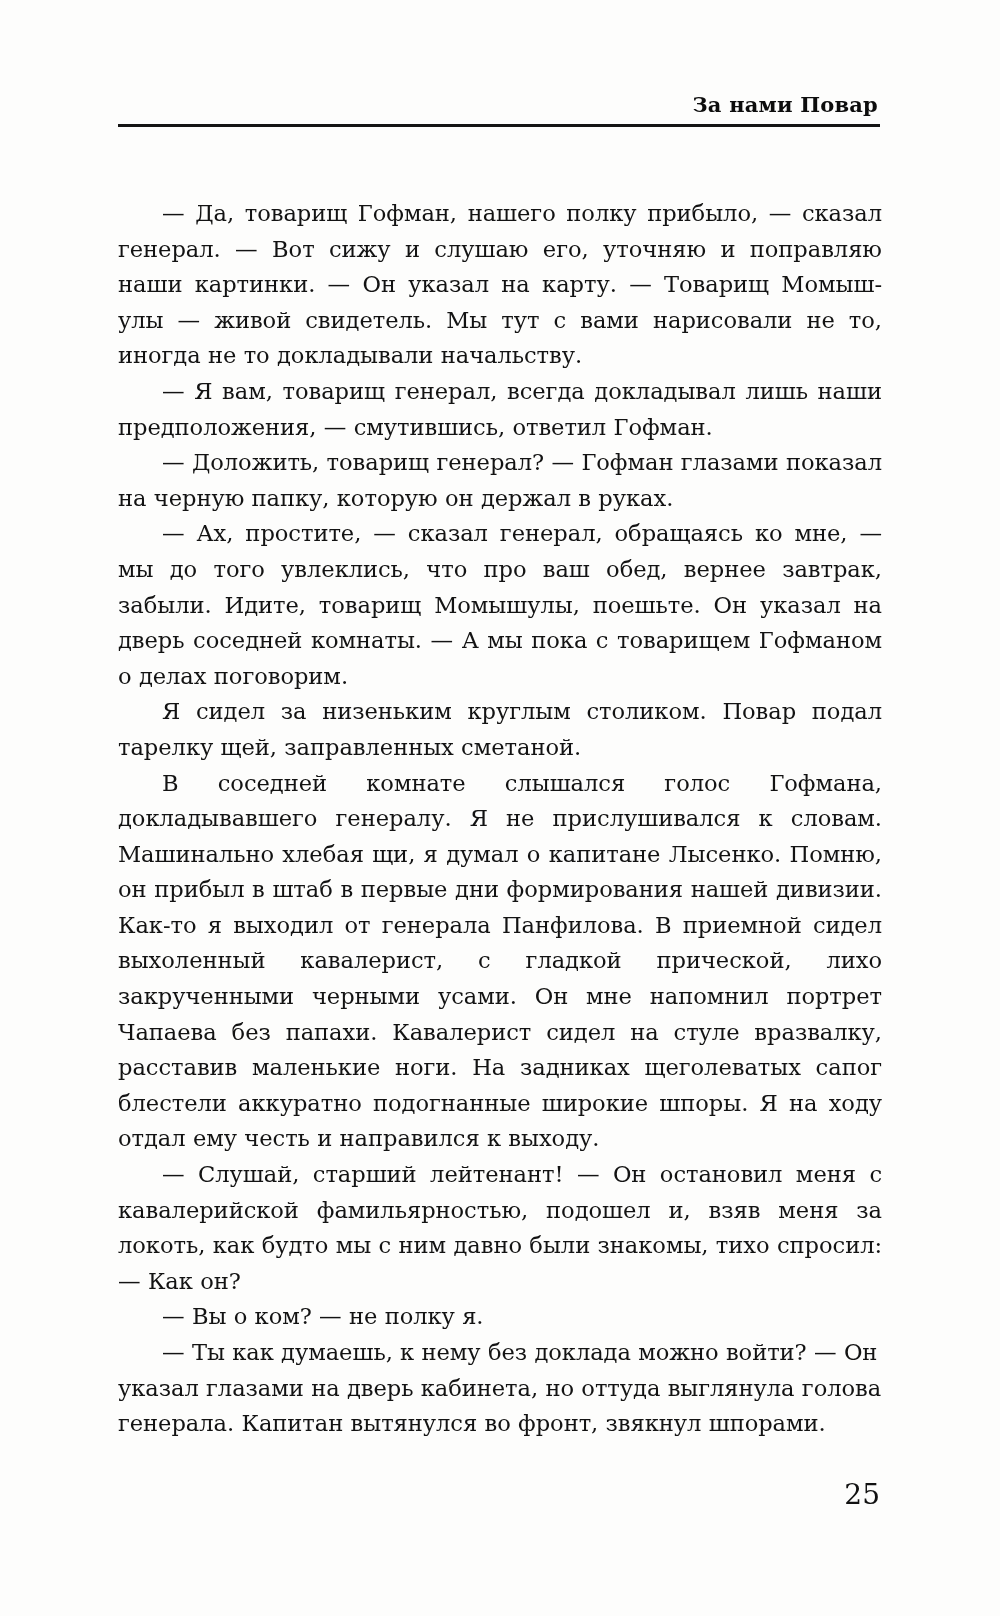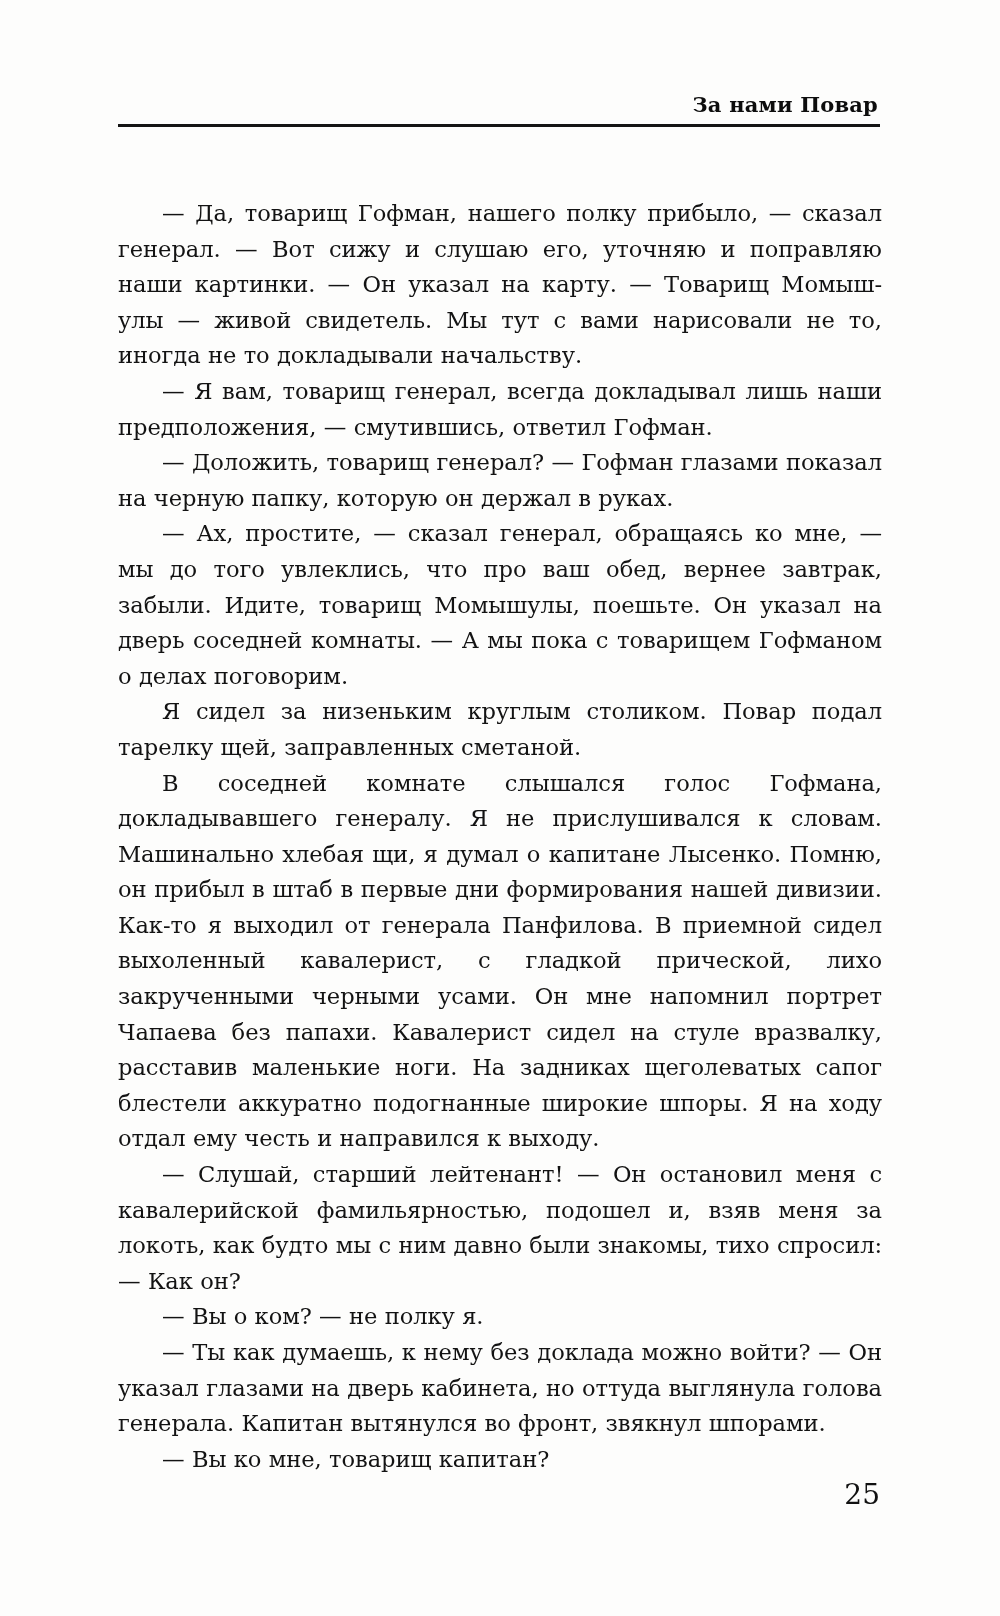--- a/index.html
+++ b/index.html
@@ -93,18 +93,17 @@
   <div class="content">
     <p class="para">— Да, товарищ Гофман, нашего полку прибыло, — сказал генерал. — Вот сижу и слушаю его, уточняю и поправляю наши картинки. — Он указал на карту. — Товарищ Момыш-улы — живой свидетель. Мы тут с вами нарисовали не то, иногда не то докладывали начальству.</p>
     <p class="para">— Я вам, товарищ генерал, всегда докладывал лишь наши предположения, — смутившись, ответил Гофман.</p>
     <p class="para">— Доложить, товарищ генерал? — Гофман глазами показал на черную папку, которую он держал в руках.</p>
     <p class="para">— Ах, простите, — сказал генерал, обращаясь ко мне, — мы до того увлеклись, что про ваш обед, вернее завтрак, забыли. Идите, товарищ Момышулы, поешьте. Он указал на дверь соседней комнаты. — А мы пока с товарищем Гофманом о делах поговорим.</p>
     <p class="para">Я сидел за низеньким круглым столиком. Повар подал тарелку щей, заправленных сметаной.</p>
     <p class="para">В соседней комнате слышался голос Гофмана, докладывавшего генералу. Я не прислушивался к словам. Машинально хлебая щи, я думал о капитане Лысенко. Помню, он прибыл в штаб в первые дни формирования нашей дивизии. Как-то я выходил от генерала Панфилова. В приемной сидел выхоленный кавалерист, с гладкой прической, лихо закрученными черными усами. Он мне напомнил портрет Чапаева без папахи. Кавалерист сидел на стуле вразвалку, расставив маленькие ноги. На задниках щеголеватых сапог блестели аккуратно подогнанные широкие шпоры. Я на ходу отдал ему честь и направился к выходу.</p>
     <p class="para">— Слушай, старший лейтенант! — Он остановил меня с кавалерийской фамильярностью, подошел и, взяв меня за локоть, как будто мы с ним давно были знакомы, тихо спросил: — Как он?</p>
     <p class="para">— Вы о ком? — не полку я.</p>
     <p class="para">— Ты как думаешь, к нему без доклада можно войти? — Он указал глазами на дверь кабинета, но оттуда выглянула голова генерала. Капитан вытянулся во фронт, звякнул шпорами.</p>
-    <p class="para">— Вы ко мне, товарищ капитан?</p>
   </div>
 
   <div class="folio">25</div>
 
 </div>
 
 </body></html>

